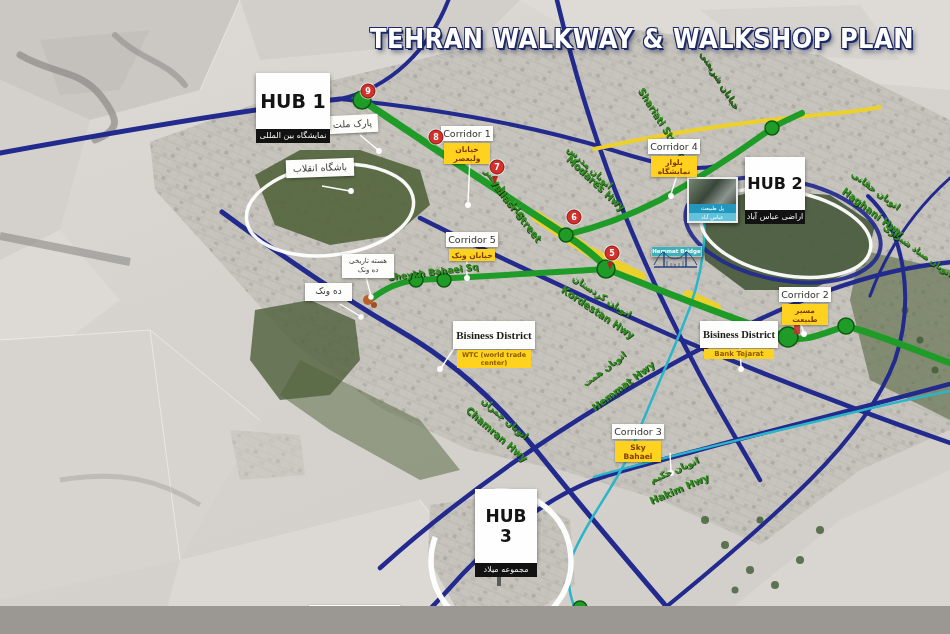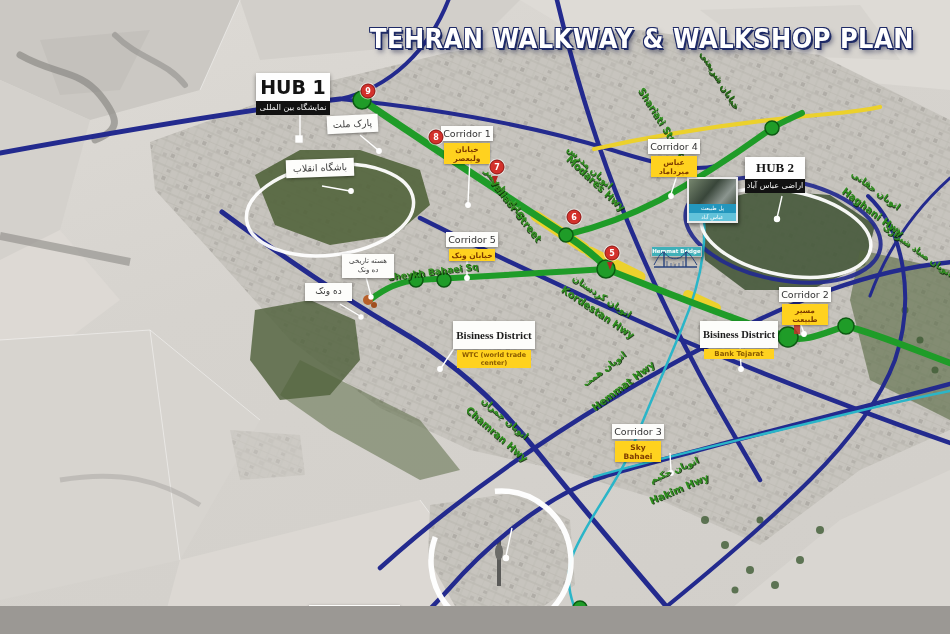--- a/index.html
+++ b/index.html
@@ -7,21 +7,21 @@
          background:linear-gradient(160deg,#dedbd6 0%,#d6d3ce 40%,#d2cfca 100%);
          font-family:"DejaVu Sans",sans-serif;}
   svg{position:absolute;left:0;top:0;}
   .map-title{position:absolute;top:24px;right:36px;color:#fff;font-weight:bold;
       font-size:26px;letter-spacing:.5px;white-space:nowrap;
       transform:scaleX(.93);transform-origin:100% 50%;
       text-shadow:2px 2px 0 #1e2a66,-1px -1px 0 #1e2a66,1px -1px 0 #1e2a66,
                   -1px 1px 0 #1e2a66,3px 4px 5px rgba(15,20,60,.55);}
   .hub{position:absolute;text-align:center;z-index:30;}
   .hub .name{background:#fefefe;color:#141414;font-weight:bold;display:block;
-      padding:3px 2px;box-shadow:0 2px 4px rgba(0,0,0,.45);}
+      padding:17px 2px;box-shadow:0 2px 4px rgba(0,0,0,.45);}
   .hub .sub{background:#121212;color:#f4f4f4;display:block;padding:2px 1px;
       font-size:8px;line-height:1.2;}
   .cor{position:absolute;width:52px;text-align:center;z-index:30;}
   .cor .name{background:#fdfdfb;color:#333;font-size:9.5px;display:block;
       padding:2px 1px;box-shadow:0 1px 3px rgba(0,0,0,.4);}
   .cor .sub{background:#ffd21f;color:#7c3a00;font-size:7.5px;font-weight:bold;
       display:block;margin:2px 3px 0 3px;padding:1.5px 0;box-shadow:0 1px 2px rgba(0,0,0,.35);}
   .bd{position:absolute;text-align:center;z-index:30;}
   .bd .name{background:#fdfdfb;color:#1c1c1c;font-family:"Liberation Serif",serif;
       font-weight:bold;display:block;padding:8px 2px;box-shadow:0 1px 3px rgba(0,0,0,.4);}
@@ -199,39 +199,43 @@
     </g>
   </svg>
 
   <div class="map-title">TEHRAN WALKWAY &amp; WALKSHOP PLAN</div>
 
   <div class="hub" style="left:256px;top:73px;width:74px;">
     <span class="name" style="font-size:19px;">HUB 1</span>
     <span class="sub">نمایشگاه بین المللی</span>
   </div>
   <div class="hub" style="left:745px;top:157px;width:60px;">
-    <span class="name" style="font-size:13px;font-family:Liberation Serif, serif;">HUB 2</span>
+    <span class="name" style="font-size:16px;">HUB 2</span>
     <span class="sub">اراضی عباس آباد</span>
+  </div>
+  <div class="hub" style="left:475px;top:489px;width:62px;">
+    <span class="name" style="font-size:17px;">HUB 3</span>
+    <span class="sub">مجموعه میلاد</span>
   </div>
 
   <div class="cor" style="left:441px;top:126px;">
     <span class="name">Corridor 1</span>
     <span class="sub">خیابان ولیعصر</span>
   </div>
   <div class="cor" style="left:779px;top:287px;">
     <span class="name">Corridor 2</span>
     <span class="sub">مسیر طبیعت</span>
   </div>
   <div class="cor" style="left:612px;top:424px;text-align:center;">
     <span class="name">Corridor 3</span>
     <span class="sub">Sky Bahaei</span>
   </div>
   <div class="cor" style="left:648px;top:139px;">
     <span class="name">Corridor 4</span>
-    <span class="sub">عباس میرداماد</span>
+    <span class="sub">بلوار نمایشگاه</span>
   </div>
   <div class="cor" style="left:446px;top:232px;">
     <span class="name">Corridor 5</span>
     <span class="sub">خیابان ونک</span>
   </div>
 
   <div class="bd" style="left:453px;top:321px;width:82px;">
     <span class="name" style="font-size:11px;">Bisiness District</span>
     <span class="sub" style="font-size:6.5px;">WTC (world trade center)</span>
   </div>

